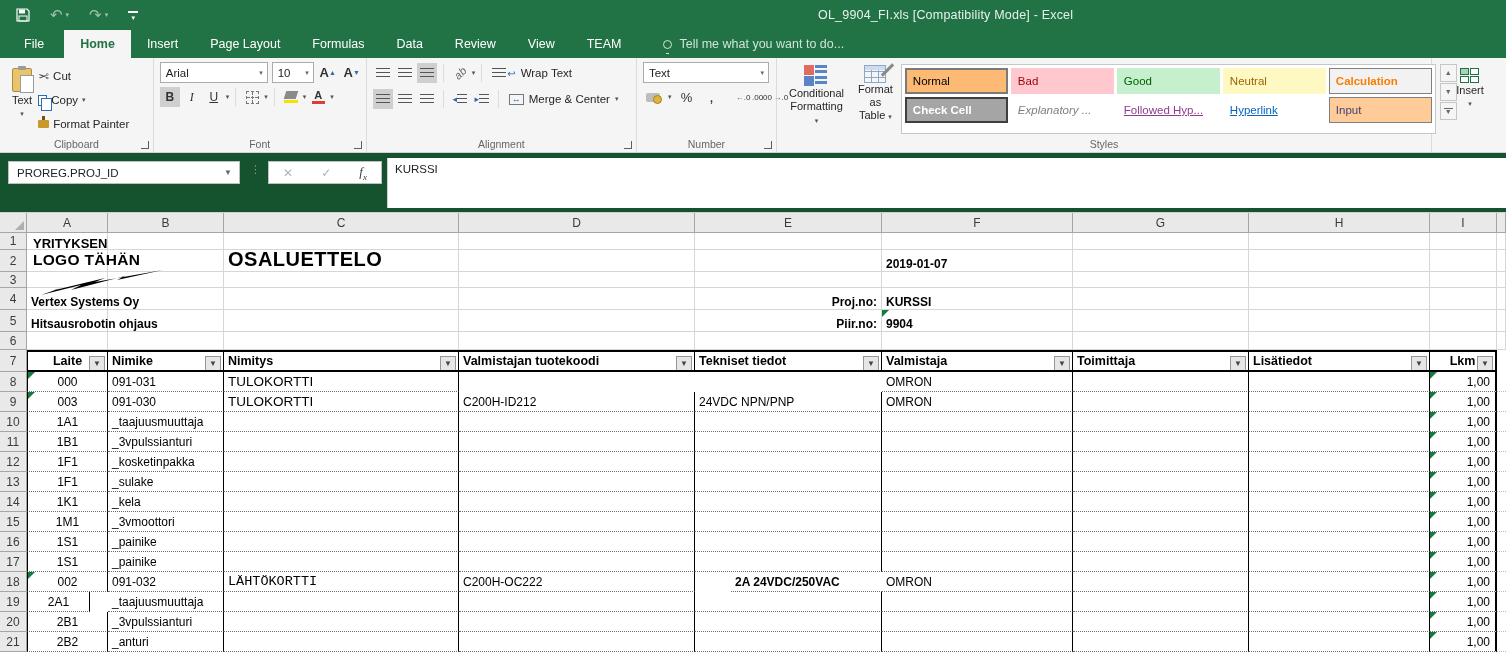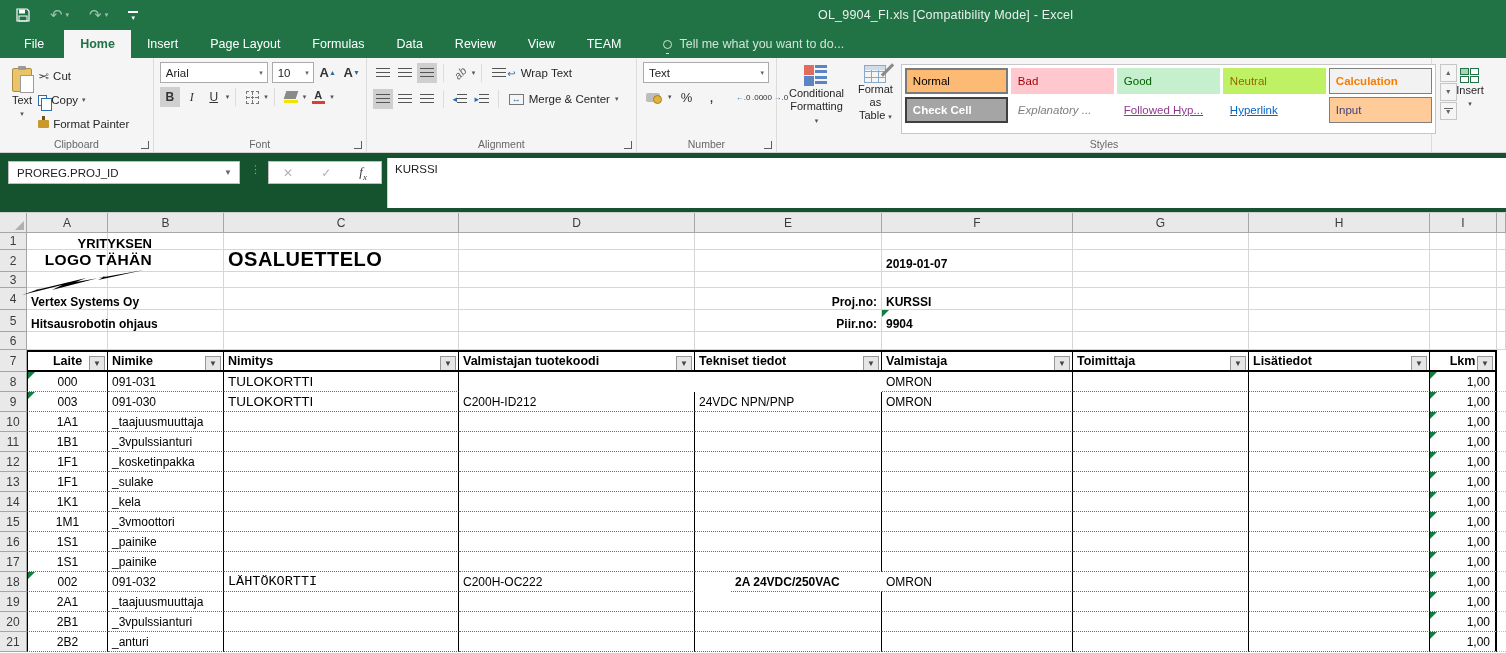--- a/index.html
+++ b/index.html
@@ -92,21 +92,21 @@
     linear-gradient(#cfdcec 0 4px, transparent 4px),
     repeating-linear-gradient(to right, transparent 0 6px, #8aa8c8 6px 7px),
     repeating-linear-gradient(to bottom, transparent 0 5px, #8aa8c8 5px 6px); position:relative; }
   .fat-ic:after { content:''; position:absolute; right:-4px; top:-4px; width:3px; height:16px; background:#8a8a8a; transform:rotate(45deg); }
   .gallery { margin-top:2px; background:#fff; border:1px solid #c6c6c6; padding:3px;
     display:grid; grid-template-columns:repeat(5,103px); grid-auto-rows:26px; gap:3px; }
   .chip { display:flex; align-items:center; padding-left:6px; font-size:11.5px; border:1px solid transparent; cursor:default; }
   .chip.normal { background:#fdba74; color:#000; border:2px solid #7a7a7a; }
   .chip.bad { background:#ffc7ce; color:#9c0006; }
   .chip.good { background:#c6efce; color:#006100; }
-  .chip.neutral { background:#bef264; color:#9c6500; }
+  .chip.neutral { background:#fef9c3; color:#9c6500; }
   .chip.calculation { background:#f2f2f2; color:#fa7d00; font-weight:700; border:1px solid #7f7f7f; }
   .chip.check { background:#a5a5a5; color:#fff; font-weight:700; border:2px solid #3f3f3f; }
   .chip.explanatory { color:#7f7f7f; font-style:italic; }
   .chip.followed { color:#8e3b8e; text-decoration:underline; }
   .chip.hyperlink { color:#0563c1; text-decoration:underline; }
   .chip.input { background:#ffcc99; color:#3f3f76; border:1px solid #7f7f7f; }
   .rail { display:flex; flex-direction:column; gap:1px; margin-left:2px; margin-top:2px; }
   .rail .rb { width:17px; height:18px; border:1px solid #c6c6c6; background:#f5f5f5; color:#666;
     font-size:7px; display:flex; align-items:center; justify-content:center; flex-direction:column; line-height:6px; }
   
@@ -148,21 +148,21 @@
   .filterbtn { position:absolute; right:2px; top:4px; width:16px; height:15px; background:#e6e6e6;
     border:1px solid #979797; color:#444; font-size:8px; display:flex; align-items:center; justify-content:center; }
   .dcell { background:#fff; border-right:1px solid #000; border-bottom:1px dotted #6b6b6b;
     font-size:12px; color:#000; display:flex; align-items:flex-end; padding:0 0 2px 4px; white-space:nowrap; overflow:hidden; }
   .dcell.first { border-left:1.5px solid #000; justify-content:center; padding-left:0; }
   .dcell.last { border-right:2.5px solid #000; justify-content:flex-end; padding-right:5px; }
   .dcell.cbig { font-size:13.5px; }
   .fillcell { background:#fff; border-bottom:1px dotted #bdbdbd; }
   .flag { position:absolute; left:0; top:0; width:0; height:0;
     border-top:7px solid #107C41; border-right:7px solid transparent; z-index:3; }
-  .logo { position:absolute; left:14px; top:23px; width:138px; text-align:right; z-index:4; }
+  .logo { position:absolute; left:33px; top:23px; width:138px; text-align:left; z-index:4; }
   .logo .l1 { display:block; font-weight:700; font-size:13px; }
   .logo .l2 { display:block; font-weight:700; font-size:15.5px; letter-spacing:.3px; }
   .logo svg { display:block; margin:1px auto 0; }
 </style>
 </head>
 <body>
 
 <div class="titlebar">
   <div class="qat">
     <span class="qbtn">
@@ -778,21 +778,21 @@
     <div class="dcell" style="left: 882px; top: 359px; width: 191px; height: 20px;">
       <span>OMRON</span>
     </div>
     <div class="dcell" style="left: 1073px; top: 359px; width: 176px; height: 20px;"></div>
     <div class="dcell" style="left: 1249px; top: 359px; width: 181px; height: 20px;"></div>
     <div class="dcell last" style="left: 1430px; top: 359px; width: 67px; height: 20px;">
       <span>1,00</span>
       <div class="flag"></div>
     </div>
     <div class="fillcell" style="left: 1497px; top: 359px; width: 9px; height: 20px;"></div>
-    <div class="dcell first" style="left: 27px; top: 379px; width: 81px; height: 20px;">
+    <div class="dcell first" style="left: 27px; top: 379px; width: 63px; height: 20px;">
       <span>2A1</span>
     </div>
     <div class="dcell" style="left: 108px; top: 379px; width: 116px; height: 20px;">
       <span>_taajuusmuuttaja</span>
     </div>
     <div class="dcell cbig" style="left: 224px; top: 379px; width: 235px; height: 20px;"></div>
     <div class="dcell" style="left: 459px; top: 379px; width: 236px; height: 20px;"></div>
     <div class="dcell" style="left: 695px; top: 379px; width: 187px; height: 20px;"></div>
     <div class="dcell" style="left: 882px; top: 379px; width: 191px; height: 20px;"></div>
     <div class="dcell" style="left: 1073px; top: 379px; width: 176px; height: 20px;"></div>

